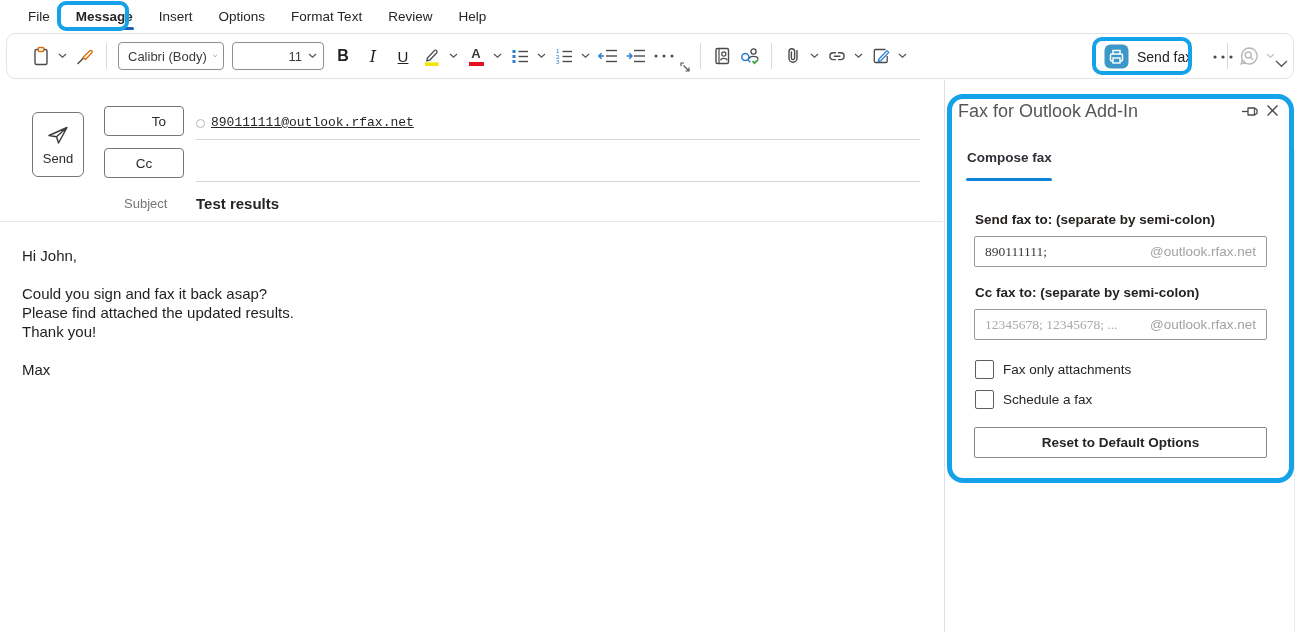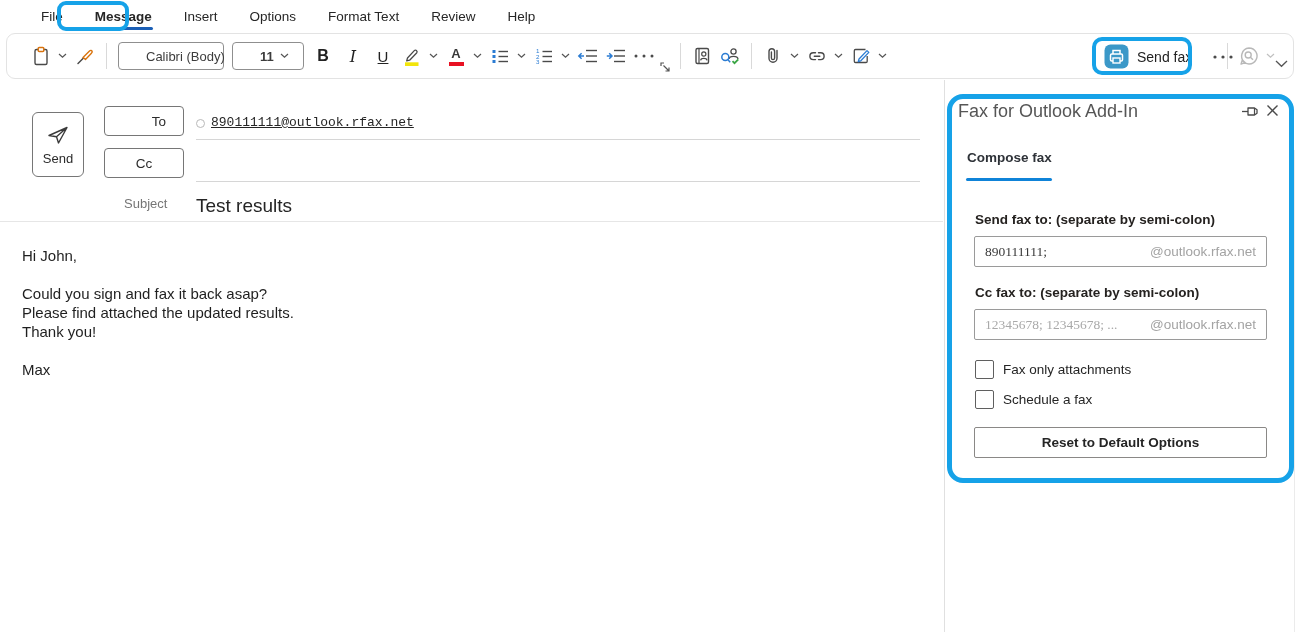--- a/index.html
+++ b/index.html
@@ -2,42 +2,42 @@
 <html style="--annotation: #16a2e8; --menu-accent: #1b5fb6; --tab-accent: #0f83d8; --icon-blue: #2b7cd3; --hl-yellow: #f2e50b; --fc-red: #e81123; --clip-orange: #d9730d; --check-green: #3aa544; --fax-blue: #3b98c8;"><head>
 <meta charset="utf-8">
 <style>
   * { margin:0; padding:0; box-sizing:border-box; }
   html,body { background:#fff; }
   body { font-family:"Liberation Sans", sans-serif; color:#252525; }
   .stage { position:relative; width:1300px; height:632px; background:#fff; overflow:hidden; }
 
   
   .menubar { position:absolute; left:0; top:0; width:100%; height:33px;
-             display:flex; align-items:stretch; padding-left:28px;gap:6px; }
+             display:flex; align-items:stretch; padding-left:15px; }
   .menu-item { display:flex; align-items:center; padding:0 13px; font-size:13.5px;
                color:#262626; cursor:default; position:relative; }
   .menu-item.active { font-weight:700; }
   .menu-item.active::after { content:""; position:absolute; left:12px; right:12px; bottom:3px;
                height:3px; background:var(--menu-accent,#1b5fb6); border-radius:2px; }
 
   
   .ribbon { position:absolute; left:6px; right:6px; top:33px; height:46px;
             border:1px solid #e3e3e3; border-radius:9px; background:#fff;
             display:flex; align-items:center; padding:0 14px 0 20px; }
   .rbtn { height:30px; min-width:26px; display:inline-flex; align-items:center;
           justify-content:center; border-radius:4px; margin:0 1px; }
   .chev { display:inline-flex; align-items:center; justify-content:center;
           width:14px; height:30px; margin-right:2px; }
   .vsep { width:1px; height:26px; background:#d9d9d9; margin:0 7px; flex:none; }
   .select { height:28px; border:1px solid #8f8f8f; border-radius:4px; display:inline-flex;
-            align-items:center; padding:0 6px 0 27px; font-size:13px; color:#3c3c3c;
+            align-items:center; padding:0 6px 0 9px; font-size:13px; color:#3c3c3c;
             margin:0 4px; gap:6px; }
   .select .sel-label { white-space:nowrap; }
   .w-font { width:106px; justify-content:space-between; }
-  .w-size { width:72px; justify-content:flex-start;font-weight:bold; }
+  .w-size { width:92px; justify-content:flex-end; }
   .fmt { font-size:16px; color:#222; width:28px; }
   .fmt-b { font-weight:700; }
   .fmt-i { font-style:italic; font-family:"DejaVu Serif", serif; }
   .fmt-u { text-decoration:underline; font-size:15px; }
   .fc-wrap { display:inline-flex; flex-direction:column; align-items:center; line-height:1; }
   .fc-a { font-size:13px; font-weight:600; color:#3a3a3a; }
   .fc-bar { width:15px; height:4px; margin-top:2px; }
   .launcher { align-self:flex-end; margin:0 2px 5px 2px; }
   .disabled svg { opacity:.95; }
   .sendfax-btn { position:absolute; left:1087px; top:4px; height:37px; display:flex;
@@ -53,21 +53,21 @@
   .send-btn { left:32px; top:112px; width:52px; height:65px; border-radius:6px;
               flex-direction:column; gap:4px; }
   .send-btn .lbl { font-size:13px; }
   .to-btn { left:104px; top:106px; width:80px; height:30px;padding-left:30px; }
   .cc-btn { left:104px; top:148px; width:80px; height:30px; }
   .field-line { height:1px; background:#d6d6d6; }
   .presence { left:196px; top:119px; width:9px; height:9px; border:1px solid #b9b9b9;
               border-radius:50%; background:#fff; }
   .recipient { left:211px; top:115px; font-size:13px; color:#262626; text-decoration:underline;font-family:Liberation Mono, monospace; }
   .subject-label { left:124px; top:196px; font-size:13px; color:#757575; }
-  .subject-value { left:196px; top:195px; font-size:19px; color:#252525; }
+  .subject-value { left:196px; top:195px; font-size:15px; color:#252525;font-weight:bold; }
   .hdr-sep { left:0; top:221px; width:943px; height:1px; background:#e6e6e6; }
   .body-text { left:22px; top:246px; width:880px; font-size:15px; color:#1f1f1f; }
   .body-text .line { min-height:19px; line-height:19px; }
 
   
   .pane-divider { left:944px; top:80px; width:1px; height:552px; background:#e0e0e0; }
   .pane-title { left:958px; top:101px; font-size:18px; color:#565656; }
   .pane-pin { left:1241px; top:104px; }
   .pane-close { left:1266px; top:104px; }
   .pane-tab { left:967px; top:150px; font-size:13.5px; font-weight:600; color:#2e3238; }

